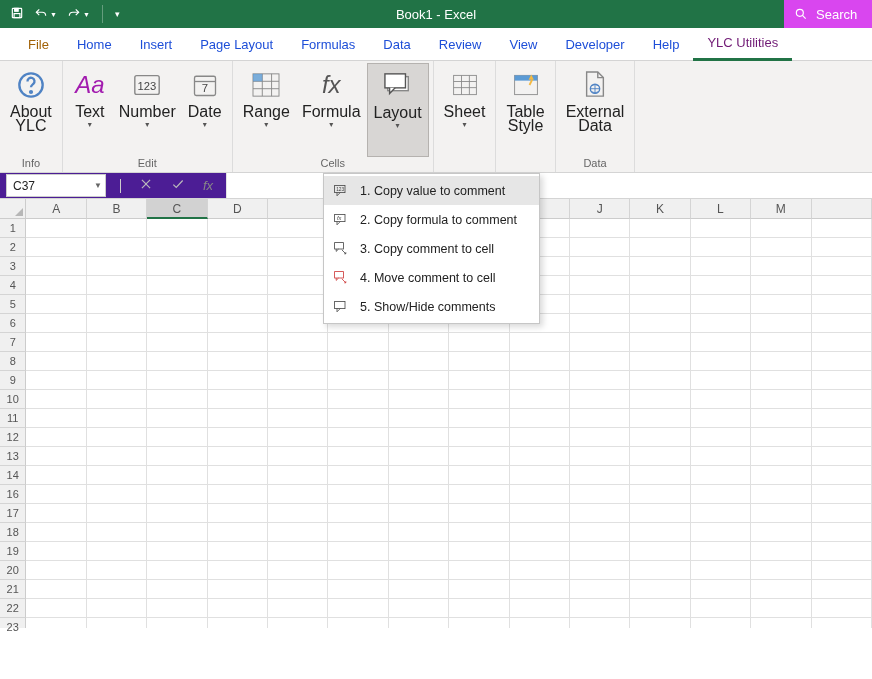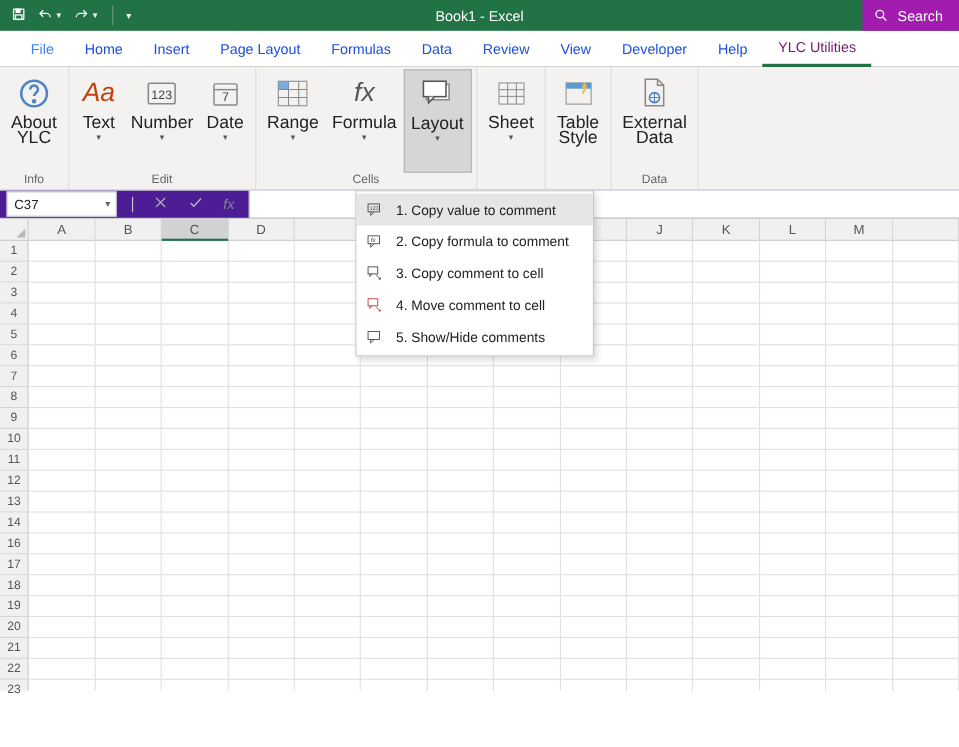--- a/index.html
+++ b/index.html
@@ -4,27 +4,27 @@
 <style>
   * { box-sizing: border-box; }
   body { margin: 0; font-family: "Segoe UI", Arial, sans-serif; font-size: 13px; color: #222; background: #fff; width:872px; }
   
   
   .titlebar { background: #217346; height: 28px; display: flex; align-items: center; color: #fff; position: relative; }
   .qat { display: flex; align-items: center; gap: 10px; padding-left: 10px; }
   .qat svg { width:14px; height:14px; }
   .qat .sep { width:1px; height:18px; background: rgba(255,255,255,0.3); margin:0 2px;}
   .title-text { position:absolute; left:0; right:0; text-align:center; font-size:13px; pointer-events:none;}
-  .search-box { margin-left:auto; display:flex; align-items:center; background:#a21caf; height:100%; padding:0 12px 0 10px; gap:8px; width:88px;}
+  .search-box { margin-left:auto; display:flex; align-items:center; background:#d946ef; height:100%; padding:0 12px 0 10px; gap:8px; width:88px;}
   
   
   .tabstrip { background:#fff; height:33px; display:flex; align-items:center; border-bottom:1px solid #d4d4d4; padding-left:14px; }
   .tabstrip .tab { padding: 0 14px; height:33px; display:flex; align-items:center; cursor:pointer; font-size:13px; color:#1d4ed8;}
   .tabstrip .tab.active { color:#701a75; border-bottom:3px solid #217346; font-weight:400; padding-bottom:0;}
-  .tabstrip .file { color:#3b82f6; }
+  .tabstrip .file { color:#a16207; }
   
   
   .ribbon { background:#f3f2f1; height:112px; border-bottom:1px solid #d4d4d4; display:flex; position:relative;}
   .ribbon-group { display:flex; flex-direction:column; align-items:center; border-right:1px solid #dcdcdc; padding:2px 4px 0 4px;}
   .ribbon-group .btnrow { display:flex; flex:1;}
   .ribbon-group .glabel { font-size:11px; color:#666; padding-bottom:3px; text-align:center; width:100%;}
   .rbtn { display:flex; flex-direction:column; align-items:center; justify-content:flex-start; padding:4px 6px 0 6px; cursor:pointer; min-width:46px;}
   .rbtn.active { background:#d8d6d4; border:1px solid #b5b2af;}
   .rbtn .icon { height:36px; display:flex; align-items:center; justify-content:center;}
   .rbtn .lbl { font-size:16px; text-align:center; line-height:14px; margin-top:2px;}
@@ -124,21 +124,21 @@
 YLC</div>
       </div>
     </div>
     <div class="glabel">Info</div>
   </div>
 
   <div class="ribbon-group">
     <div class="btnrow">
       <div class="rbtn">
         <div class="icon">
-            <span style="font-size:24px;font-style:italic;color:#c2410c;">Aa</span>
+            <span style="font-size:24px;font-style:italic;color:#a21caf;">Aa</span>
           </div>
         <div class="lbl">Text</div>
           <div class="caret">▾</div>
       </div>
       <div class="rbtn">
         <div class="icon">
             <svg width="30" height="30" viewBox="0 0 32 32">
               <rect x="3" y="6" width="26" height="20" rx="2" fill="none" stroke="#888" stroke-width="1.5"></rect>
               <text x="16" y="21" font-size="12" text-anchor="middle" fill="#444">123</text>
             </svg>

